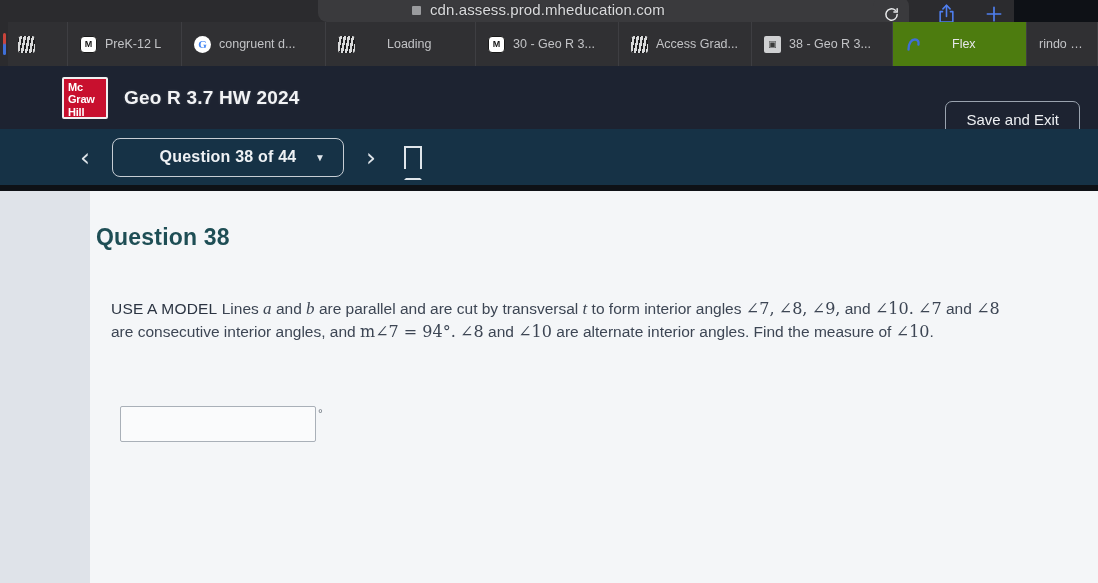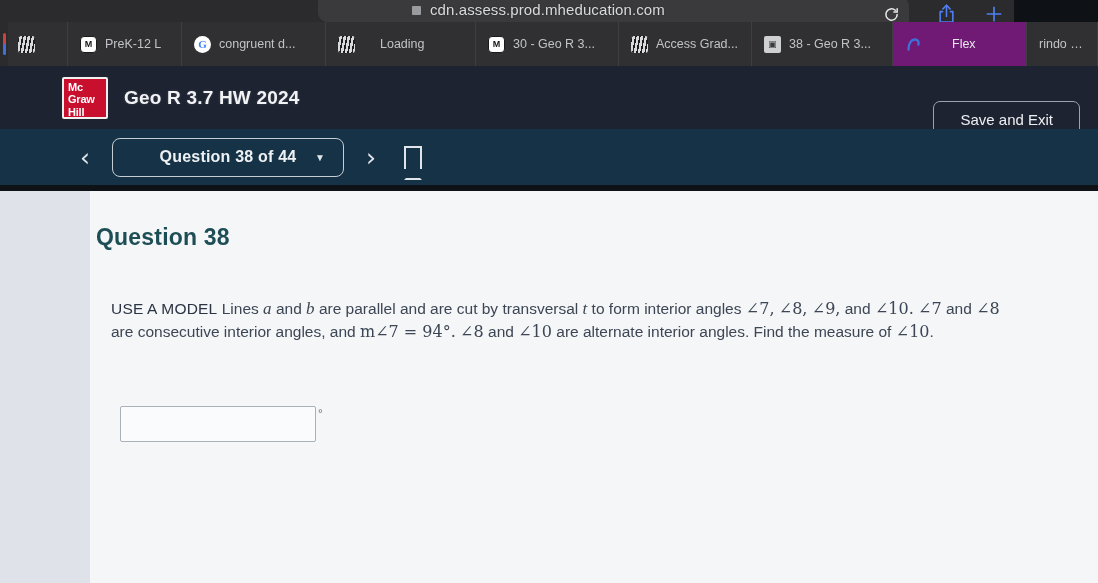--- a/index.html
+++ b/index.html
@@ -113,21 +113,21 @@
     gap: 8px;
     padding: 0 12px;
     border-right: 1px solid #3e3e42;
     font-size: 12.5px;
     color: #c2c3c6;
     white-space: nowrap;
     background: #303033;
     min-width: 0;
   }
   .tab.active {
-    background: #701a75;
+    background: #4d7c0f;
     color: #e6e7ea;
   }
   .tab.narrow { padding: 0 10px; }
   .tab-label { overflow: hidden; text-overflow: ellipsis; }
 
   
   .fav { width: 17px; height: 17px; flex: 0 0 auto; border-radius: 3px; position: relative; }
 
   .fav-mh {
     background: #d9dadb;
@@ -204,21 +204,21 @@
     font-weight: bold;
     color: #f2f3f5;
     letter-spacing: .2px;
     text-shadow: 0 0 3px rgba(255,255,255,.15);
   }
 
   .save-exit {
     position: absolute;
     right: 18px;
     top: 101px;
-    padding: 9px 26px;
+    padding: 9px 20px;
     border: 1.5px solid #9aa3af;
     border-radius: 7px;
     color: #eef0f3;
     font-size: 15px;
     background: transparent;
     font-family: "Liberation Sans", sans-serif;
   }
 
   
   .qnav {
@@ -397,21 +397,21 @@
         <span class="tab-label">PreK-12 L</span>
       </div>
 
       <div class="tab" style="width:144px">
         <div class="fav fav-g">G</div>
         <span class="tab-label">congruent d...</span>
       </div>
 
       <div class="tab" style="width:150px">
         <div class="fav fav-mh"></div>
-        <span class="tab-label" style="margin-left:17px">Loading</span>
+        <span class="tab-label" style="margin-left:24px">Loading</span>
       </div>
 
       <div class="tab" style="width:143px">
         <div class="fav fav-m">M</div>
         <span class="tab-label">30 - Geo R 3...</span>
       </div>
 
       <div class="tab" style="width:133px">
         <div class="fav fav-mh"></div>
         <span class="tab-label">Access Grad...</span>

